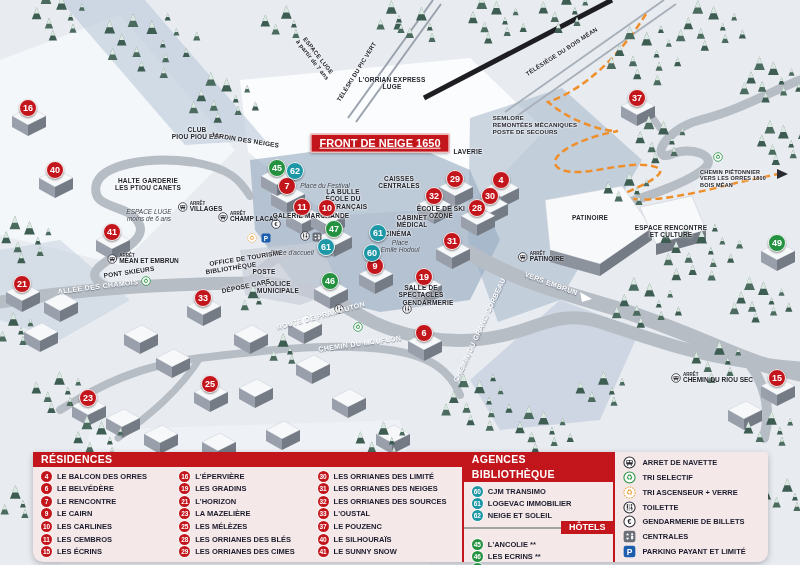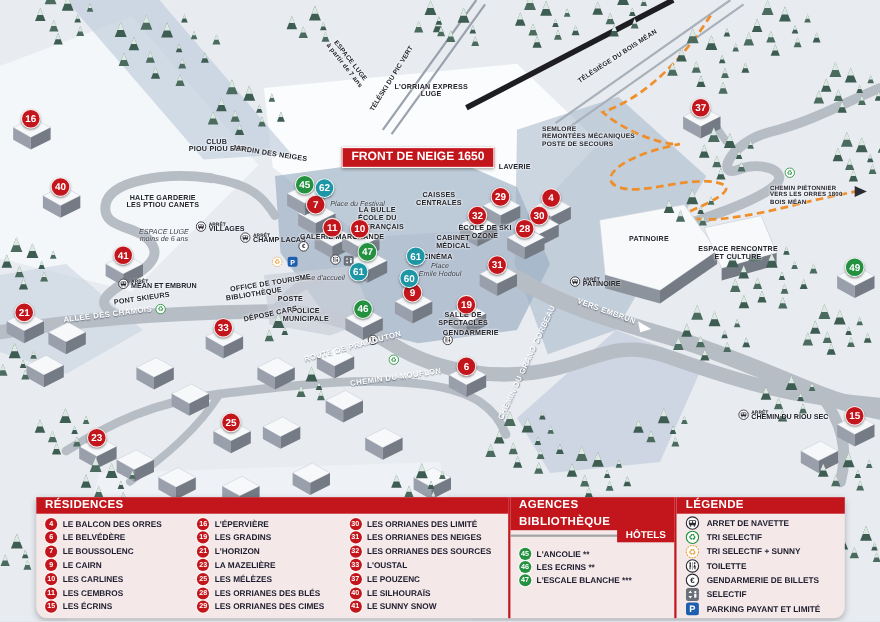--- a/index.html
+++ b/index.html
@@ -953,21 +953,21 @@
             <circle cx="7.2" cy="13.8" r="1.2" fill="#2b2b33"></circle>
             <circle cx="12.8" cy="13.8" r="1.2" fill="#2b2b33"></circle>
           </svg></span>
         <span class="txt">
           <span class="arret">ARRÊT</span>
           <span class="nm">CHEMIN DU RIOU SEC</span>
         </span>
       </div>
     </div>
   <div class="layer" id="labelsLayer">
-      <div class="lbl banner" style="left: 380px; top: 143px; transform: translate(-50%, -50%) rotate(0deg);">FRONT DE NEIGE 1650</div>
+      <div class="lbl banner" style="left: 380px; top: 143px; transform: translate(-50%, -50%) rotate(0deg); text-decoration: underline;">FRONT DE NEIGE 1650</div>
       <div class="lbl dark" style="left: 392px; top: 83px; transform: translate(-50%, -50%) rotate(0deg);">L'ORRIAN EXPRESS
 LUGE</div>
       <div class="lbl dark" style="left: 315px; top: 58px; transform: translate(-50%, -50%) rotate(52deg); font-size: 6px;">ESPACE LUGE
 à partir de 7 ans</div>
       <div class="lbl dark" style="left: 357px; top: 72px; transform: translate(-50%, -50%) rotate(-58deg); font-size: 6px;">TÉLÉSKI DU PIC VERT</div>
       <div class="lbl dark" style="left: 562px; top: 52px; transform: translate(-50%, -50%) rotate(-33deg); font-size: 6px;">TÉLÉSIÈGE DU BOIS MÉAN</div>
       <div class="lbl dark" style="left: 535px; top: 125px; transform: translate(-50%, -50%) rotate(0deg); font-size: 6px; text-align: left;">SEMLORE
 REMONTÉES MÉCANIQUES
 POSTE DE SECOURS</div>
       <div class="lbl dark" style="left: 468px; top: 152px; transform: translate(-50%, -50%) rotate(0deg);">LAVERIE</div>
@@ -1054,21 +1054,21 @@
           <div class="item">
             <span class="badge red">4</span>
             <span>LE BALCON DES ORRES</span>
           </div>
           <div class="item">
             <span class="badge red">6</span>
             <span>LE BELVÉDÈRE</span>
           </div>
           <div class="item">
             <span class="badge red">7</span>
-            <span>LE BOUSSOLENC</span>
+            <span>LE RENCONTRE</span>
           </div>
           <div class="item">
             <span class="badge red">9</span>
             <span>LE CAIRN</span>
           </div>
           <div class="item">
             <span class="badge red">10</span>
             <span>LES CARLINES</span>
           </div>
           <div class="item">
@@ -1132,40 +1132,53 @@
             <span>LE SILHOURAÏS</span>
           </div>
           <div class="item">
             <span class="badge red">41</span>
             <span>LE SUNNY SNOW</span>
           </div>
         </div>
     </div>
     <div class="sec agences">
       <div class="sec-hdr">AGENCES BIBLIOTHÈQUE</div>
+      <div class="ag-items">
+          <div class="item">
+            <span class="badge teal">60</span>
+            <span>CJM TRANSIMO</span>
+          </div>
+          <div class="item">
+            <span class="badge teal">61</span>
+            <span>LOGEVAC IMMOBILIER</span>
+          </div>
+          <div class="item">
+            <span class="badge teal">62</span>
+            <span>NEIGE ET SOLEIL</span>
+          </div>
+        </div>
       <div class="hotels-sep">
         <span class="hotels-band">HÔTELS</span>
       </div>
       <div class="ho-items">
           <div class="item">
             <span class="badge green">45</span>
             <span>L'ANCOLIE **</span>
           </div>
           <div class="item">
             <span class="badge green">46</span>
             <span>LES ECRINS **</span>
           </div>
           <div class="item">
             <span class="badge green">47</span>
             <span>L'ESCALE BLANCHE ***</span>
           </div>
         </div>
     </div>
     <div class="sec legende">
-      <div class="sec-hdr">LÉGENDE</div>
       <div class="lg-items">
           <div class="item">
             <span class="ic">
               <svg width="13" height="13" viewBox="0 0 20 20">
                 <circle cx="10" cy="10" r="8.6" fill="#fff" stroke="#2b2b33" stroke-width="1.6"></circle>
                 <rect x="5" y="6" width="10" height="7" rx="1.5" fill="#2b2b33"></rect>
                 <rect x="6.2" y="7.2" width="3.2" height="2.4" fill="#fff"></rect>
                 <rect x="10.6" y="7.2" width="3.2" height="2.4" fill="#fff"></rect>
                 <circle cx="7.2" cy="13.8" r="1.2" fill="#2b2b33"></circle>
                 <circle cx="12.8" cy="13.8" r="1.2" fill="#2b2b33"></circle>
@@ -1182,21 +1195,21 @@
             </span>
             <span>TRI SELECTIF</span>
           </div>
           <div class="item">
             <span class="ic">
               <svg width="13" height="13" viewBox="0 0 20 20">
                 <circle cx="10" cy="10" r="8.6" fill="#fff" stroke="#e8a13c" stroke-width="1.6" stroke-dasharray="2.4 1.6"></circle>
                 <text x="10" y="14.2" text-anchor="middle" font-size="12" fill="#e8a13c" font-family="DejaVu Sans, sans-serif">♻</text>
               </svg>
             </span>
-            <span>TRI SELECTIF + SUNNY</span>
+            <span>TRI ASCENSEUR + VERRE</span>
           </div>
           <div class="item">
             <span class="ic">
               <svg width="13" height="13" viewBox="0 0 20 20">
                 <circle cx="10" cy="10" r="8.6" fill="#fff" stroke="#2b2b33" stroke-width="1.6"></circle>
                 <line x1="10" y1="4.5" x2="10" y2="15.5" stroke="#2b2b33" stroke-width="0.6"></line>
                 <circle cx="6.9" cy="6" r="1.3" fill="#2b2b33"></circle>
                 <rect x="5.9" y="7.6" width="2" height="4" fill="#2b2b33"></rect>
                 <rect x="5.9" y="11.6" width="0.8" height="3" fill="#2b2b33"></rect>
                 <rect x="7.1" y="11.6" width="0.8" height="3" fill="#2b2b33"></rect>
@@ -1220,21 +1233,21 @@
           <div class="item">
             <span class="ic">
               <svg width="13" height="13" viewBox="0 0 20 20">
                 <rect x="1" y="1" width="18" height="18" rx="3.5" fill="#6a6f78"></rect>
                 <polygon points="4.5,8 7,4.5 9.5,8" fill="#fff"></polygon>
                 <polygon points="4.5,12 9.5,12 7,15.5" fill="#fff"></polygon>
                 <circle cx="14" cy="6.6" r="1.7" fill="#fff"></circle>
                 <rect x="12.4" y="8.8" width="3.2" height="5.6" rx="1" fill="#fff"></rect>
               </svg>
             </span>
-            <span>SELECTIF</span>
+            <span>CENTRALES</span>
           </div>
           <div class="item">
             <span class="ic">
               <svg width="13" height="13" viewBox="0 0 20 20">
                 <rect x="1" y="1" width="18" height="18" rx="3.5" fill="#1d5fae"></rect>
                 <text x="10" y="15" text-anchor="middle" font-size="13" font-weight="bold" fill="#fff" font-family="Liberation Sans, sans-serif">P</text>
               </svg>
             </span>
             <span>PARKING PAYANT ET LIMITÉ</span>
           </div>

